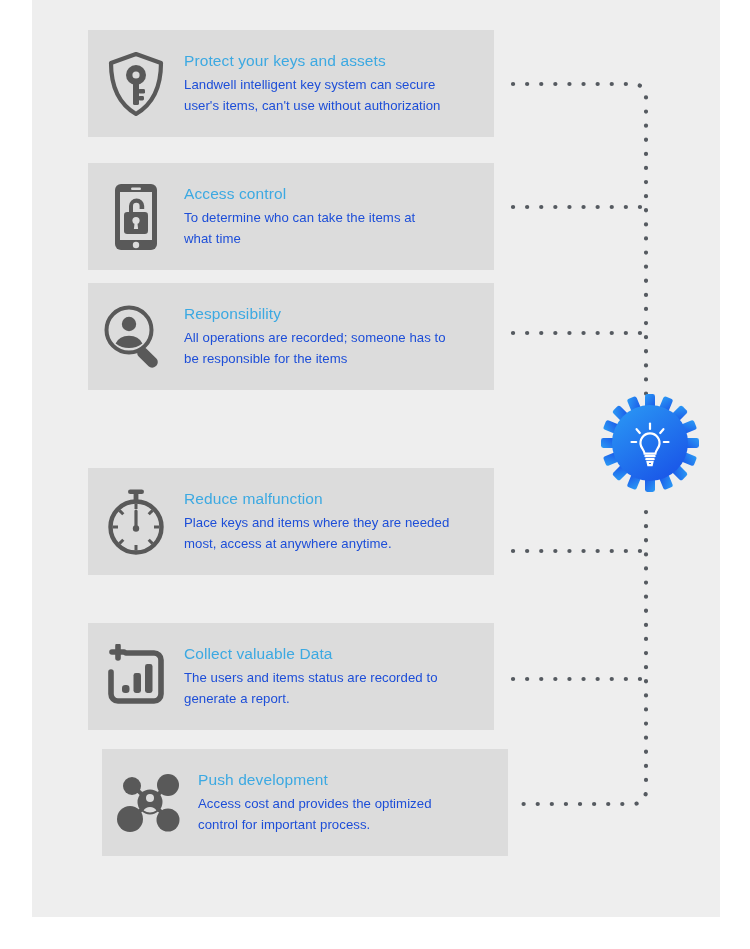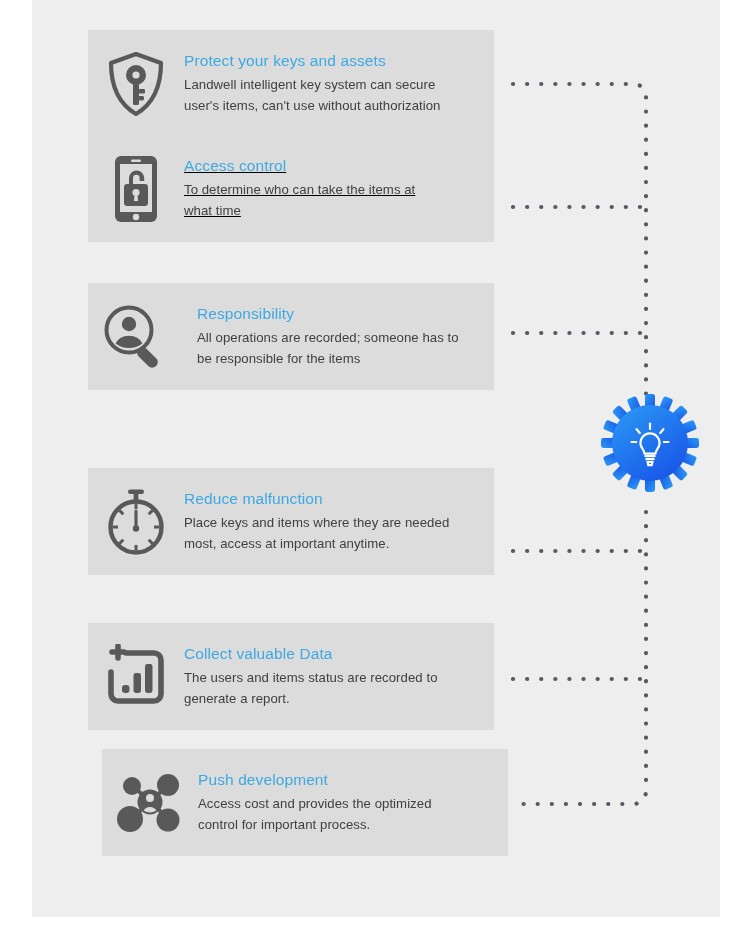--- a/index.html
+++ b/index.html
@@ -59,31 +59,31 @@
   }
   .card-title {
     color: #3ca9e2;
     font-size: 15.5px;
     line-height: 20px;
     margin: 0 0 3px 0;
     font-weight: normal;
     letter-spacing: .1px;
   }
   .card-desc {
-    color: #404040;
+    color: #1d4ed8;
     font-size: 13.2px;
     line-height: 21.5px;
     margin: 0;
     letter-spacing: .05px;
   }
 
   
   #card-0 { top: 30px; }
-  #card-1 { top: 135px; text-decoration: underline; }
-  #card-2 { top: 283px; gap: 13px; }
+  #card-1 { top: 163px; }
+  #card-2 { top: 283px; }
   #card-3 { top: 468px; align-items: center; }
   #card-4 { top: 623px; }
   #card-5 { top: 749px; margin-left: 14px; }
 
   
   #connectors {
     position: absolute;
     left: 0;
     top: 0;
     width: 750px;
@@ -253,21 +253,21 @@
           <line x1="19.3" y1="51.7" x2="15.4" y2="55.6"></line>
         </g>
         <line x1="32" y1="23" x2="32" y2="40" stroke="#595959" stroke-width="3.2" stroke-linecap="round"></line>
         <circle cx="32" cy="40.5" r="3.2" fill="#595959"></circle>
       </svg>
     </div>
     <div class="card-text">
       <p class="card-title">Reduce malfunction</p>
       <p class="card-desc">
         <span>Place keys and items where they are needed</span><br>
-        <span>most, access at important anytime.</span>
+        <span>most, access at anywhere anytime.</span>
       </p>
     </div>
   </div>
 
   <div class="card" id="card-4">
     <div class="card-icon">
       <svg width="68" height="66" viewBox="0 0 68 66">
         <path d="M24 9 L52 9 a7 7 0 0 1 7 7 L59 50 a7 7 0 0 1 -7 7 L16 57 a7 7 0 0 1 -7 -7 L9 28" fill="none" stroke="#595959" stroke-width="5.6" stroke-linecap="round"></path>
         <g stroke="#595959" stroke-width="5.6" stroke-linecap="round">
           <line x1="16" y1="14" x2="16" y2="2"></line>

